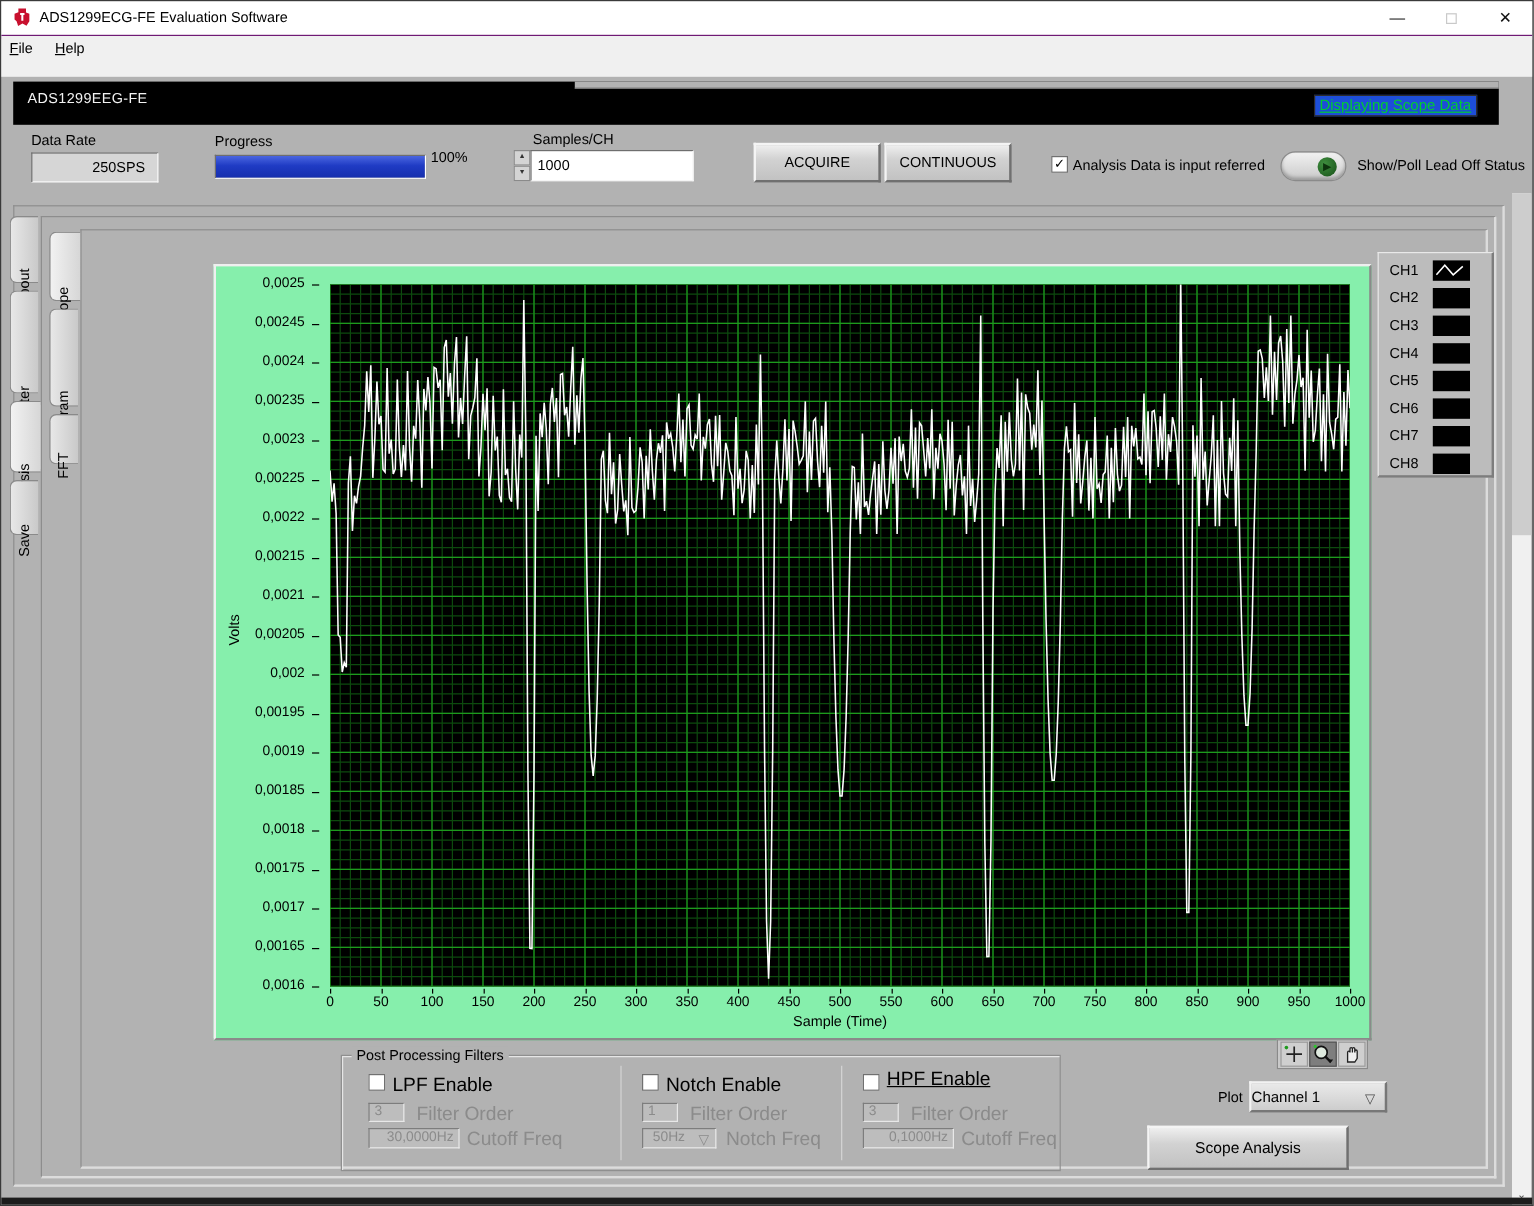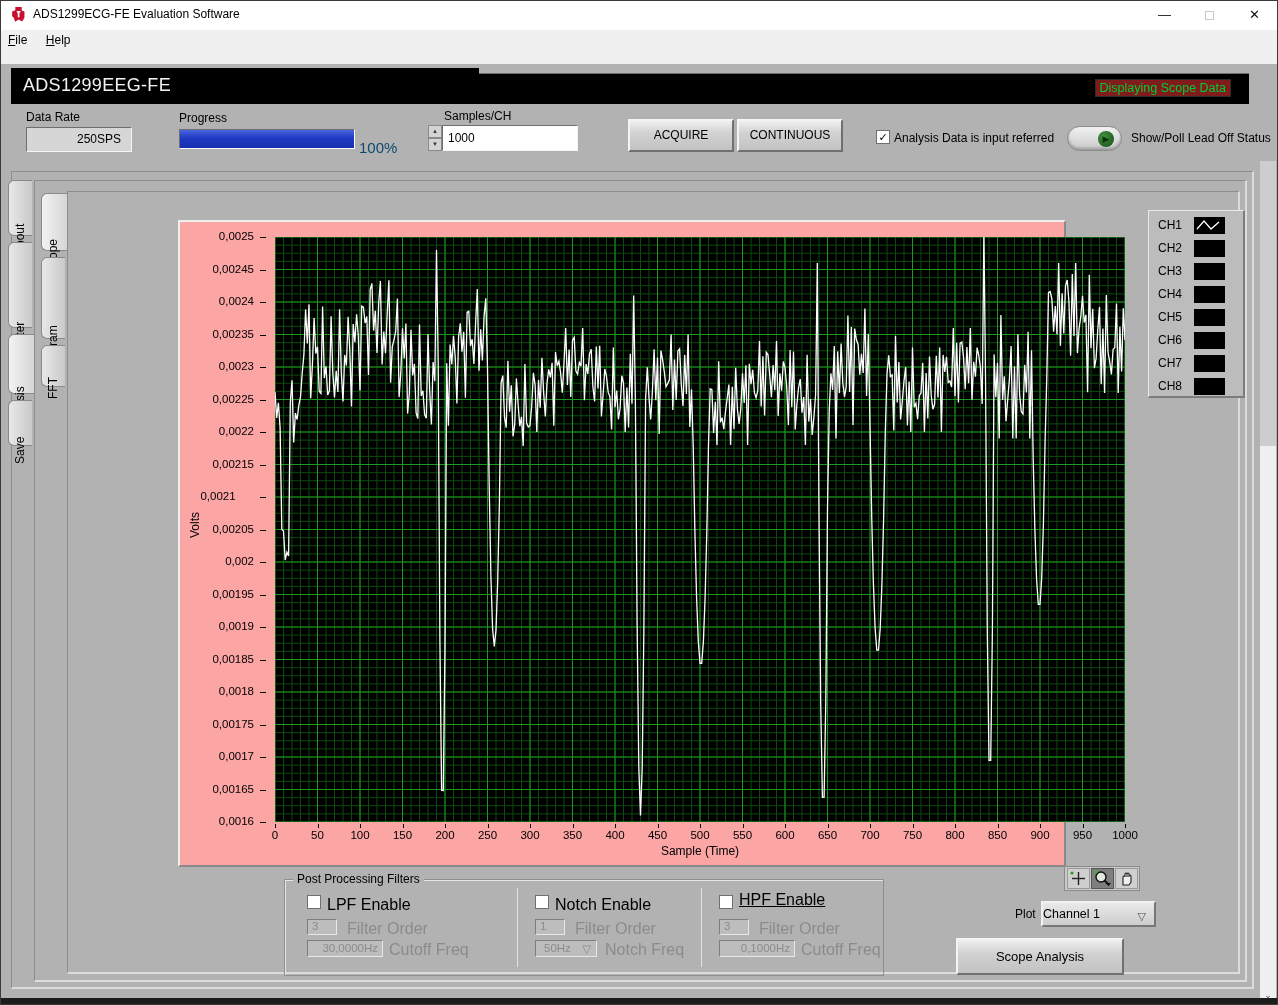--- a/index.html
+++ b/index.html
@@ -1,51 +1,51 @@
 <!DOCTYPE html>
 <html><head>
 <meta charset="utf-8">
 <style>
   html,body{margin:0;padding:0;background:#555;}
   *{box-sizing:border-box;font-family:"Liberation Sans",sans-serif;}
   #window{position:relative;width:1278px;height:1005px;background:#b2b2b2;overflow:hidden;
           border:1px solid #3a3a3a;}
   
   #titlebar{position:absolute;left:0;top:0;width:100%;height:32px;background:#ffffff;
-            border-bottom:2px solid #701a75;text-decoration:underline;}
+            border-bottom:4px solid #701a75;text-decoration:underline;}
   #ti-logo{position:absolute;left:9px;top:5px;width:17px;height:17px;}
   #win-title{position:absolute;left:32px;top:6px;font-size:12px;color:#000;}
   .winbtn{position:absolute;top:0;width:45px;height:28px;text-align:center;line-height:28px;
           font-size:13px;color:#111;cursor:default;}
   #btn-min{right:90px;}
   #btn-max{right:45px;}
   #btn-max .boxglyph{display:inline-block;width:9px;height:9px;border:1px solid #c9c9c9;vertical-align:middle;}
   #btn-close{right:0;}
   
   #menubar{position:absolute;left:0;top:29px;width:100%;height:34px;background:#f0f0f0;}
   .menu-item{display:inline-block;padding:3px 7px 0 7px;font-size:12px;color:#000;}
   .menu-item::first-letter{text-decoration:underline;}
   
   #devheader{position:absolute;left:10px;top:67px;width:1238px;height:36px;background:#000;}
   #devheader .step{position:absolute;left:468px;top:0;width:770px;height:6px;background:#b2b2b2;
                    border-bottom:1px solid #6f6f6f;}
-  #dev-name{position:absolute;left:12px;top:7px;font-size:18px;color:#f2f2f2;letter-spacing:.3px;text-align:right;}
+  #dev-name{position:absolute;left:12px;top:7px;font-size:12px;color:#f2f2f2;letter-spacing:.3px;text-align:right;}
   #scope-status{position:absolute;right:18px;top:11px;font-size:12.5px;color:#00cc33;
-                padding:1px 4px;border:1px solid #2c2c2c;background:#7f1d1d;}
+                padding:1px 4px;border:1px solid #2c2c2c;background:#1d4ed8;text-decoration:underline;}
   
   .ctl-label{position:absolute;font-size:12px;color:#000;}
   .sunken{background:#d6d6d6;border-top:1px solid #6e6e6e;border-left:1px solid #6e6e6e;
           border-bottom:1px solid #f5f5f5;border-right:1px solid #f5f5f5;}
   #data-rate-box{position:absolute;left:25px;top:126px;width:106px;height:25px;
                  font-size:12px;color:#000;text-align:right;padding:4px 10px 0 0;}
   #progress-track{position:absolute;left:178px;top:128px;width:176px;height:20px;background:#e8e8e8;
                   border-top:1px solid #6e6e6e;border-left:1px solid #6e6e6e;
                   border-bottom:1px solid #fff;border-right:1px solid #fff;}
   #progress-fill{height:100%;background:linear-gradient(#4a66e0,#1f3bc4 45%,#162fae);}
-  #progress-pct{position:absolute;left:358px;top:138px;font-size:15px;color:#0c4a6e;}
+  #progress-pct{position:absolute;left:358px;top:123px;font-size:12px;color:#000000;}
   #spinner{position:absolute;left:427px;top:124px;width:14px;height:26px;}
   .spinbtn{width:14px;height:13px;background:#d4d4d4;border:1px solid #8a8a8a;font-size:6px;
            line-height:10px;text-align:center;color:#333;padding:0;}
   #samples-field{position:absolute;left:441px;top:124px;width:136px;height:26px;background:#fff;
                  border-top:1px solid #6e6e6e;border-left:1px solid #6e6e6e;
                  border-bottom:1px solid #f5f5f5;border-right:1px solid #f5f5f5;
                  font-size:12px;color:#000;padding:0 0 0 5px;}
   .push-btn{position:absolute;height:33px;background:linear-gradient(#efefef,#d2d2d2 40%,#c2c2c2);
             border-top:2px solid #f4f4f4;border-left:2px solid #f4f4f4;
             border-bottom:2px solid #707070;border-right:2px solid #707070;
@@ -70,21 +70,21 @@
   #page-panel{left:10px;top:170px;width:1243px;height:818px;}
   #tabpanel-outer{left:22px;top:8px;width:1213px;height:802px;}
   #tabpanel-inner{left:32px;top:10px;width:1173px;height:783px;}
   .vtab{position:absolute;width:24px;background:linear-gradient(90deg,#e8e8e8,#c9c9c9);
         border:1px solid #8a8a8a;border-right:none;border-radius:6px 0 0 6px;
         color:#000;font-size:12px;}
   .vtab span{position:absolute;left:4px;top:50%;transform:translateY(-50%) ;
         writing-mode:vertical-rl;text-orientation:mixed;rotate:180deg;white-space:nowrap;}
   .vtab.selected{background:linear-gradient(90deg,#f2f2f2,#d6d6d6);width:26px;}
   
-  #chart-frame{position:absolute;left:110px;top:28px;width:888px;height:647px;background:#fca5a5;
+  #chart-frame{position:absolute;left:110px;top:28px;width:965px;height:647px;background:#86efac;
                border-top:2px solid #efefef;border-left:2px solid #efefef;
                border-bottom:2px solid #8a8a8a;border-right:2px solid #8a8a8a;}
   #plot-svg{position:absolute;left:95px;top:15px;background:#000;}
   .ytick{position:absolute;width:72px;text-align:right;font-size:11.5px;color:#000;}
   .ytickmark{position:absolute;width:6px;height:1px;background:#000;}
   .xtick{position:absolute;width:50px;text-align:center;font-size:11.5px;color:#000;}
   .xtickmark{position:absolute;width:1px;height:4px;background:#000;}
   #ylabel{position:absolute;left:8px;top:290px;font-size:12px;color:#000;
           writing-mode:vertical-rl;rotate:180deg;}
   #xlabel{position:absolute;left:420px;top:622px;width:200px;text-align:center;font-size:12px;color:#000;}
@@ -412,21 +412,21 @@
               <div class="ytick" style="left:2px;top:105.5px;">0,00235</div>
      <div class="ytickmark" style="left:80px;top:112.5px;"></div>
               <div class="ytick" style="left:2px;top:138px;">0,0023</div>
      <div class="ytickmark" style="left:80px;top:145px;"></div>
               <div class="ytick" style="left:2px;top:170.5px;">0,00225</div>
      <div class="ytickmark" style="left:80px;top:177.5px;"></div>
               <div class="ytick" style="left:2px;top:203px;">0,0022</div>
      <div class="ytickmark" style="left:80px;top:210px;"></div>
               <div class="ytick" style="left:2px;top:235.5px;">0,00215</div>
      <div class="ytickmark" style="left:80px;top:242.5px;"></div>
-              <div class="ytick" style="left:2px;top:268px;text-align:center;">0,0021</div>
+              <div class="ytick" style="left:2px;top:268px;">0,0021</div>
      <div class="ytickmark" style="left:80px;top:275px;"></div>
               <div class="ytick" style="left:2px;top:300.5px;">0,00205</div>
      <div class="ytickmark" style="left:80px;top:307.5px;"></div>
               <div class="ytick" style="left:2px;top:333px;">0,002</div>
      <div class="ytickmark" style="left:80px;top:340px;"></div>
               <div class="ytick" style="left:2px;top:365.5px;">0,00195</div>
      <div class="ytickmark" style="left:80px;top:372.5px;"></div>
               <div class="ytick" style="left:2px;top:398px;">0,0019</div>
      <div class="ytickmark" style="left:80px;top:405px;"></div>
               <div class="ytick" style="left:2px;top:430.5px;">0,00185</div>

